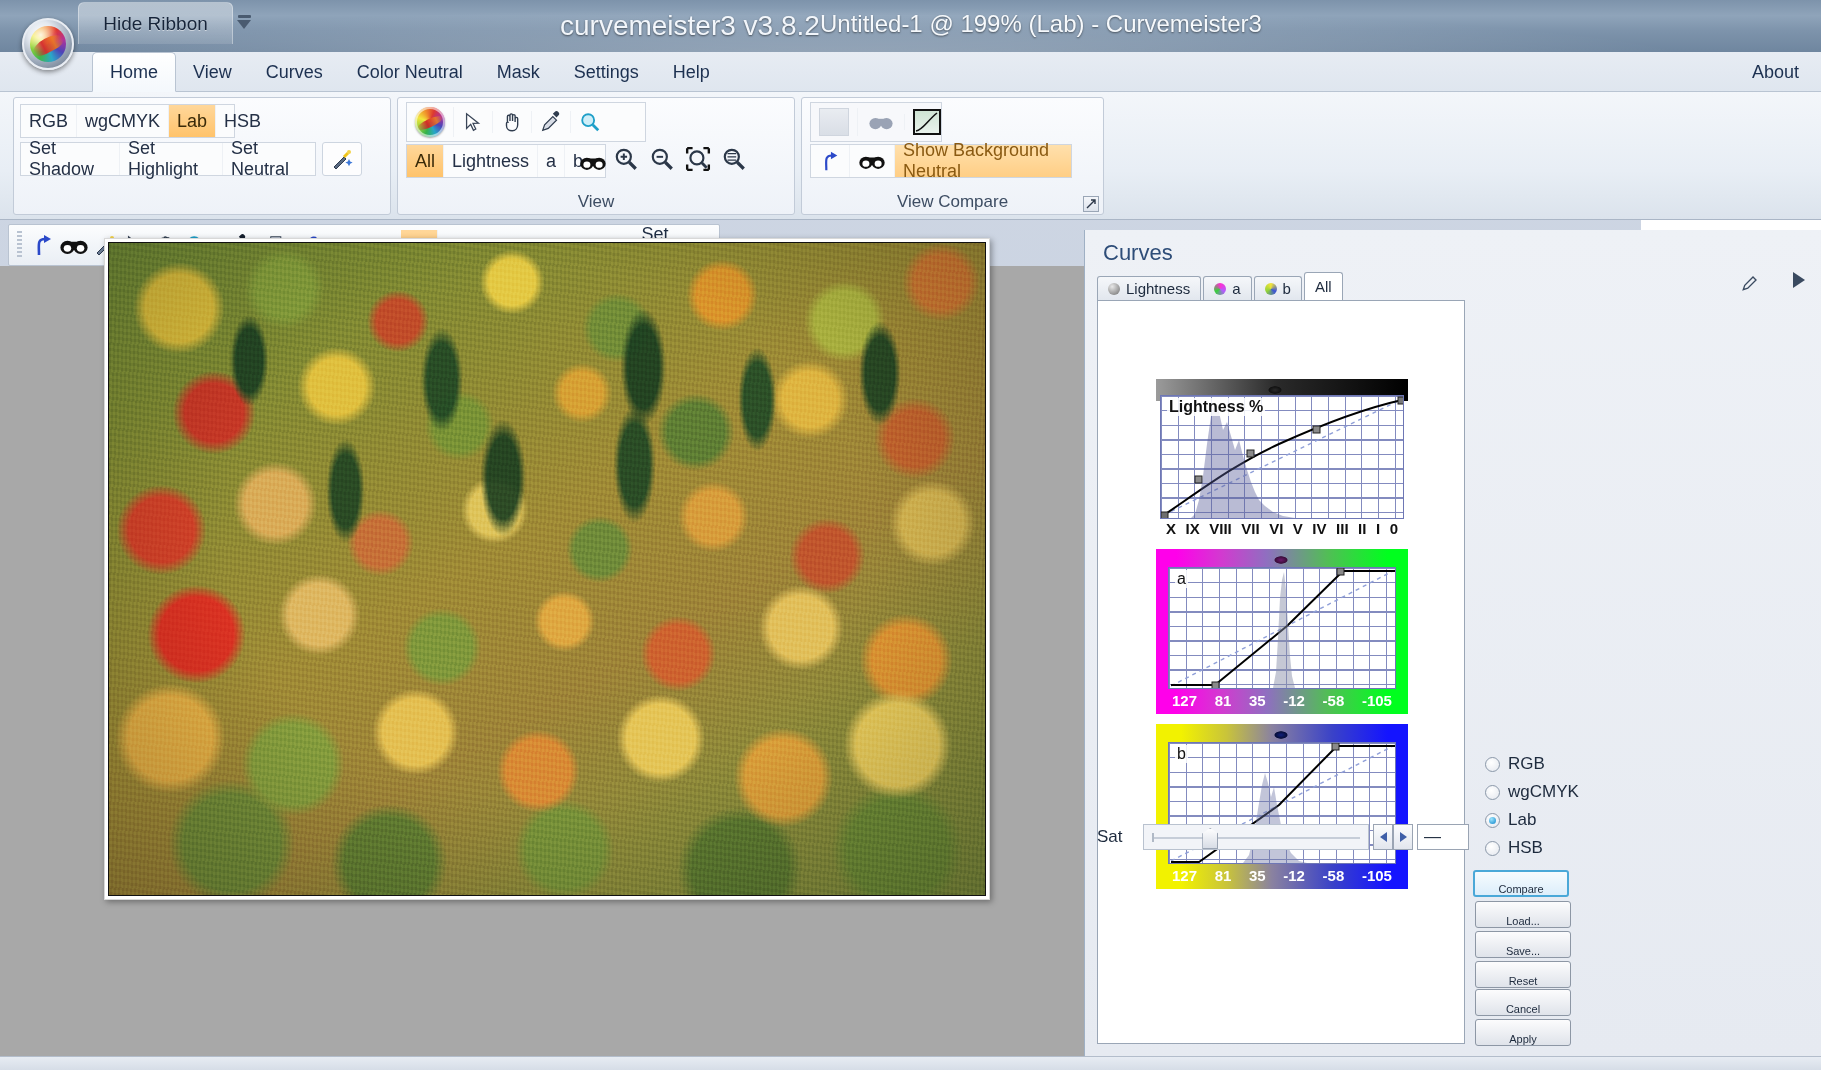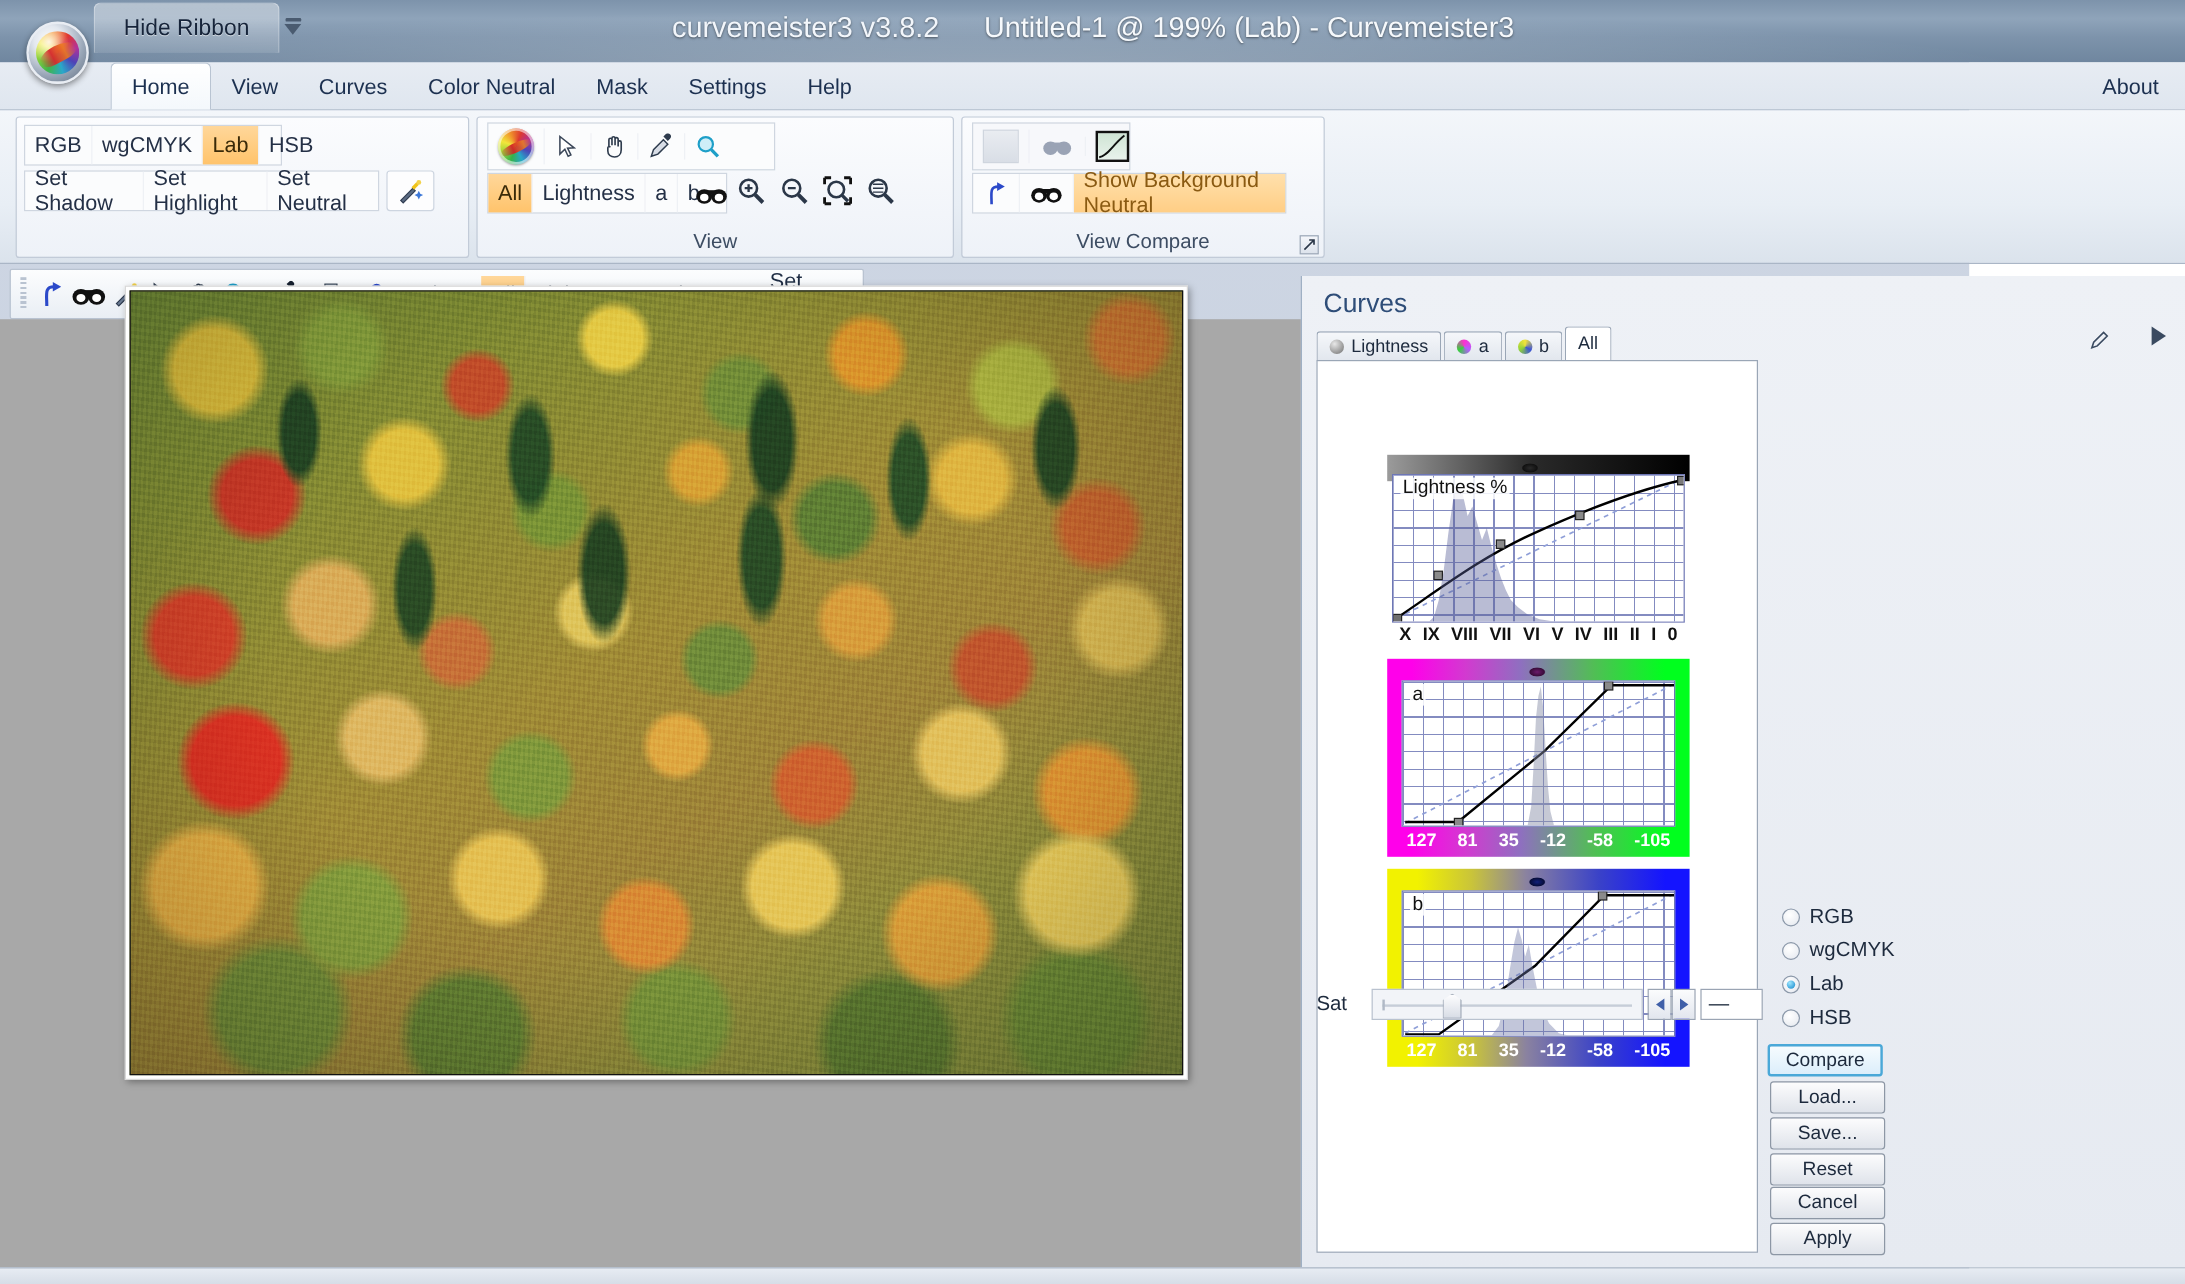--- a/index.html
+++ b/index.html
@@ -57,21 +57,21 @@
   .qat-arrow {
     position: absolute; left: 232px; top: 11px; width: 24px; height: 24px;
     display:flex; align-items:center; justify-content:center;
     color:#2c3e56; font-size: 13px;
   }
   .qat-arrow .bar{ position:absolute; top:4px; left:6px; width:13px; height:3px; background:#4a5b70; border-radius:1px;}
   .qat-arrow .tri{ position:absolute; top:9px; left:5px; width:0;height:0;
       border-left:7px solid transparent;border-right:7px solid transparent;border-top:9px solid #4a5b70;}
   .title-app {
     position: absolute; left: 560px; top: 10px;
-    font-size: 24px; color: #f2f6fb; text-shadow: 0 1px 2px rgba(0,0,0,.5);
+    font-size: 28px; color: #f2f6fb; text-shadow: 0 1px 2px rgba(0,0,0,.5);
   }
   .title-doc {
     position: absolute; left: 820px; top: 10px;
     font-size: 24px; color: #f6f9fc; text-shadow: 0 1px 2px rgba(0,0,0,.5);
   }
 
   
   .ribbon-tabs {
     position: absolute; left: 0; top: 52px; width: 1821px; height: 40px;
     background: linear-gradient(180deg,#e7ecf3,#dfe6ef);
@@ -239,22 +239,22 @@
   .radio-row { display:flex; align-items:center; gap:8px; height:28px; font-size:17px; color:#1d2a3d;}
   .radio {
     width:15px;height:15px;border-radius:50%;
     border:1px solid #8b98a9; background: radial-gradient(circle at 40% 35%,#fff,#e3e7ee);
     display:flex; align-items:center; justify-content:center;
   }
   .radio.on:after{ content:""; width:7px;height:7px;border-radius:50%;
     background: radial-gradient(circle at 35% 30%,#9fe6ff,#0d84c9); }
 
   .btn {
-    width:96px; height:27px; display:flex; align-items:center; justify-content:center;
-    font-size:16px; color:#1d2a3d;
+    width:96px; height:27px; display:flex; align-items:flex-end; justify-content:center;
+    font-size:11px; color:#1d2a3d;
     border:1px solid #8d97a5; border-radius:3px;
     background: linear-gradient(180deg,#fcfcfd,#dfe3ea);
   }
   .btn.primary { border:2px solid #4aa8d8; background: linear-gradient(180deg,#f6fbfe,#dceefb); }
 
   
   .sliderrow { position:absolute; left:14px; width:700px; height:30px; display:flex; align-items:center; }
   .sl-label { width:46px; font-size:17px; color:#1d2a3d; }
   .track {
     position:relative; height:26px; border:1px solid #b9c2cf; background:#f2f4f8;
@@ -695,21 +695,21 @@
           <path d="M3 21l2-6 11-11 4 4-11 11z" fill="none" stroke="#3a4a60" stroke-width="1.8"></path>
         </svg>
     </div>
     <div class="playicon"></div>
 
     <div class="tabpane">
 
       <div class="curvebox cb1">
         <div class="gradstrip grad-L"></div>
         <div class="marker" style="left:112px;"></div>
-        <div class="plot" style="left:4px; right:4px; top:16px; height:124px;">
+        <div class="plot" style="left:4px; right:4px; top:16px; height:124px;font-weight:bold;">
           <div class="grid"></div>
           <svg width="244" height="122" viewBox="0 0 244 122" style="position:absolute;left:0;top:0;">
             <line x1="3" y1="119" x2="241" y2="3" stroke="#8f9fd8" stroke-width="1.4" stroke-dasharray="4 4"></line>
             <path d="M3 119 C 40 94, 74 68, 118 48 C 160 29, 205 12, 241 4" fill="none" stroke="#000" stroke-width="2"></path>
             <rect x="0" y="116" width="7" height="7" fill="#6e6e6e" stroke="#222"></rect>
             <rect x="34" y="80" width="7" height="7" fill="#8a8a8a" stroke="#222"></rect>
             <rect x="86" y="54" width="7" height="7" fill="#8a8a8a" stroke="#222"></rect>
             <rect x="152" y="30" width="7" height="7" fill="#8a8a8a" stroke="#222"></rect>
             <rect x="237" y="1" width="7" height="7" fill="#7a7a7a" stroke="#222"></rect>
           </svg>

